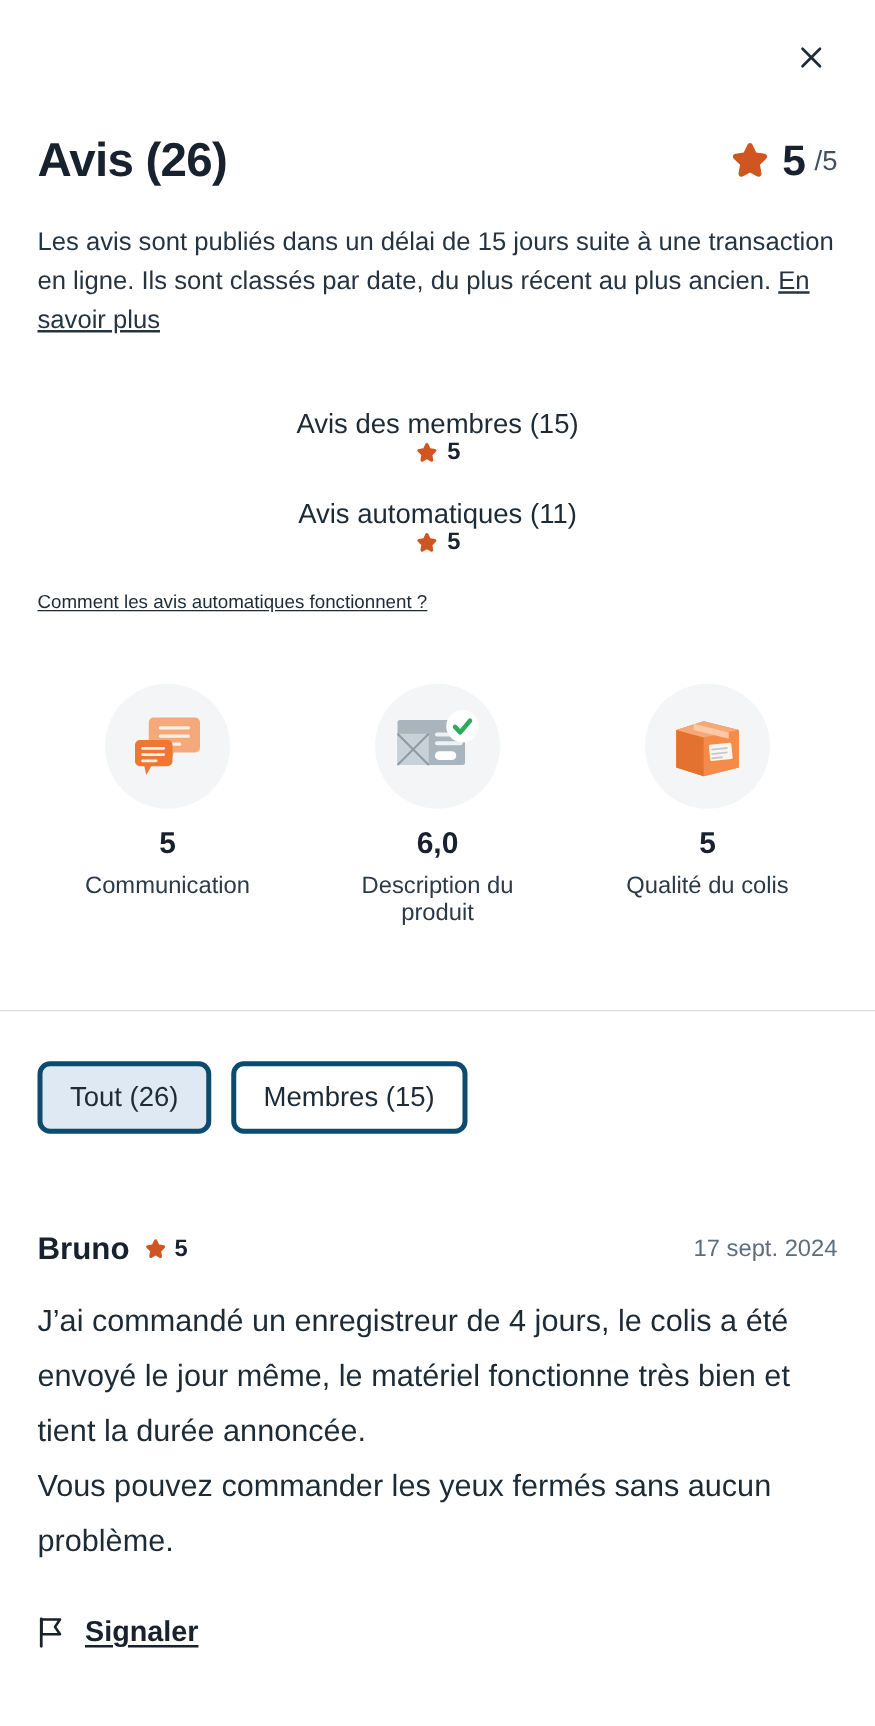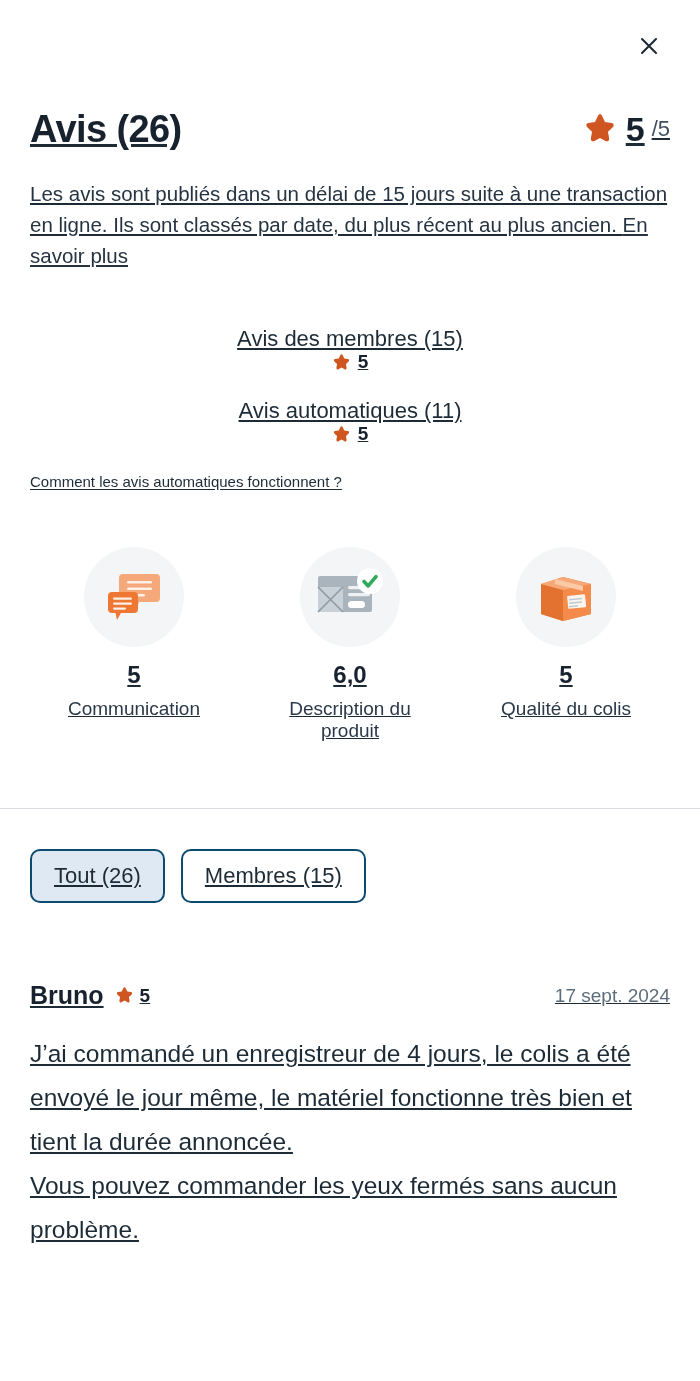--- a/index.html
+++ b/index.html
@@ -13,21 +13,20 @@
     font-family: "Liberation Sans", "DejaVu Sans", sans-serif;
     color: #1d2b36;
     overflow: hidden;
     position: relative;
   }
   .page {
     width: 700px;
     height: 1381px;
     position: relative;
     background: #ffffff;
-    text-decoration: underline;
   }
 
   
   .close-row {
     height: 92px;
     display: flex;
     align-items: center;
     justify-content: flex-end;
     padding-right: 34px;
     box-sizing: border-box;
@@ -173,21 +172,21 @@
   }
 
   
   .filters {
     display: flex;
     gap: 16px;
     padding: 0 30px;
     margin-top: 40px;
   }
   .chip {
-    border: 2px solid #0c4a6e;
+    border: 4px solid #0c4a6e;
     border-radius: 10px;
     padding: 14px 22px;
     font-size: 22px;
     color: #1d2b36;
     background: #ffffff;
     cursor: pointer;
     line-height: 1;
     box-sizing: border-box;
   }
   .chip.selected {
@@ -376,15 +375,22 @@
           </svg>
           <span class="num">5</span>
         </span>
       </div>
       <div class="rev-date">17 sept. 2024</div>
     </div>
 
     <div class="rev-body">J’ai commandé un enregistreur de 4 jours, le colis a été envoyé le jour même, le matériel fonctionne très bien et tient la durée annoncée.
 Vous pouvez commander les yeux fermés sans aucun problème.</div>
 
+    <div class="report">
+      <svg width="22" height="26" viewBox="0 0 22 26">
+        <path d="M3 2 L3 24" stroke="#18222e" stroke-width="2.2" stroke-linecap="round" fill="none"></path>
+        <path d="M3.2 2.6 L18 2.6 L14 8.5 L18 14.4 L3.2 14.4 Z" stroke="#18222e" stroke-width="2.1" fill="none" stroke-linejoin="round"></path>
+      </svg>
+      <span class="report-label">Signaler</span>
+    </div>
   </div>
 
 </div>
 
 </body></html>

